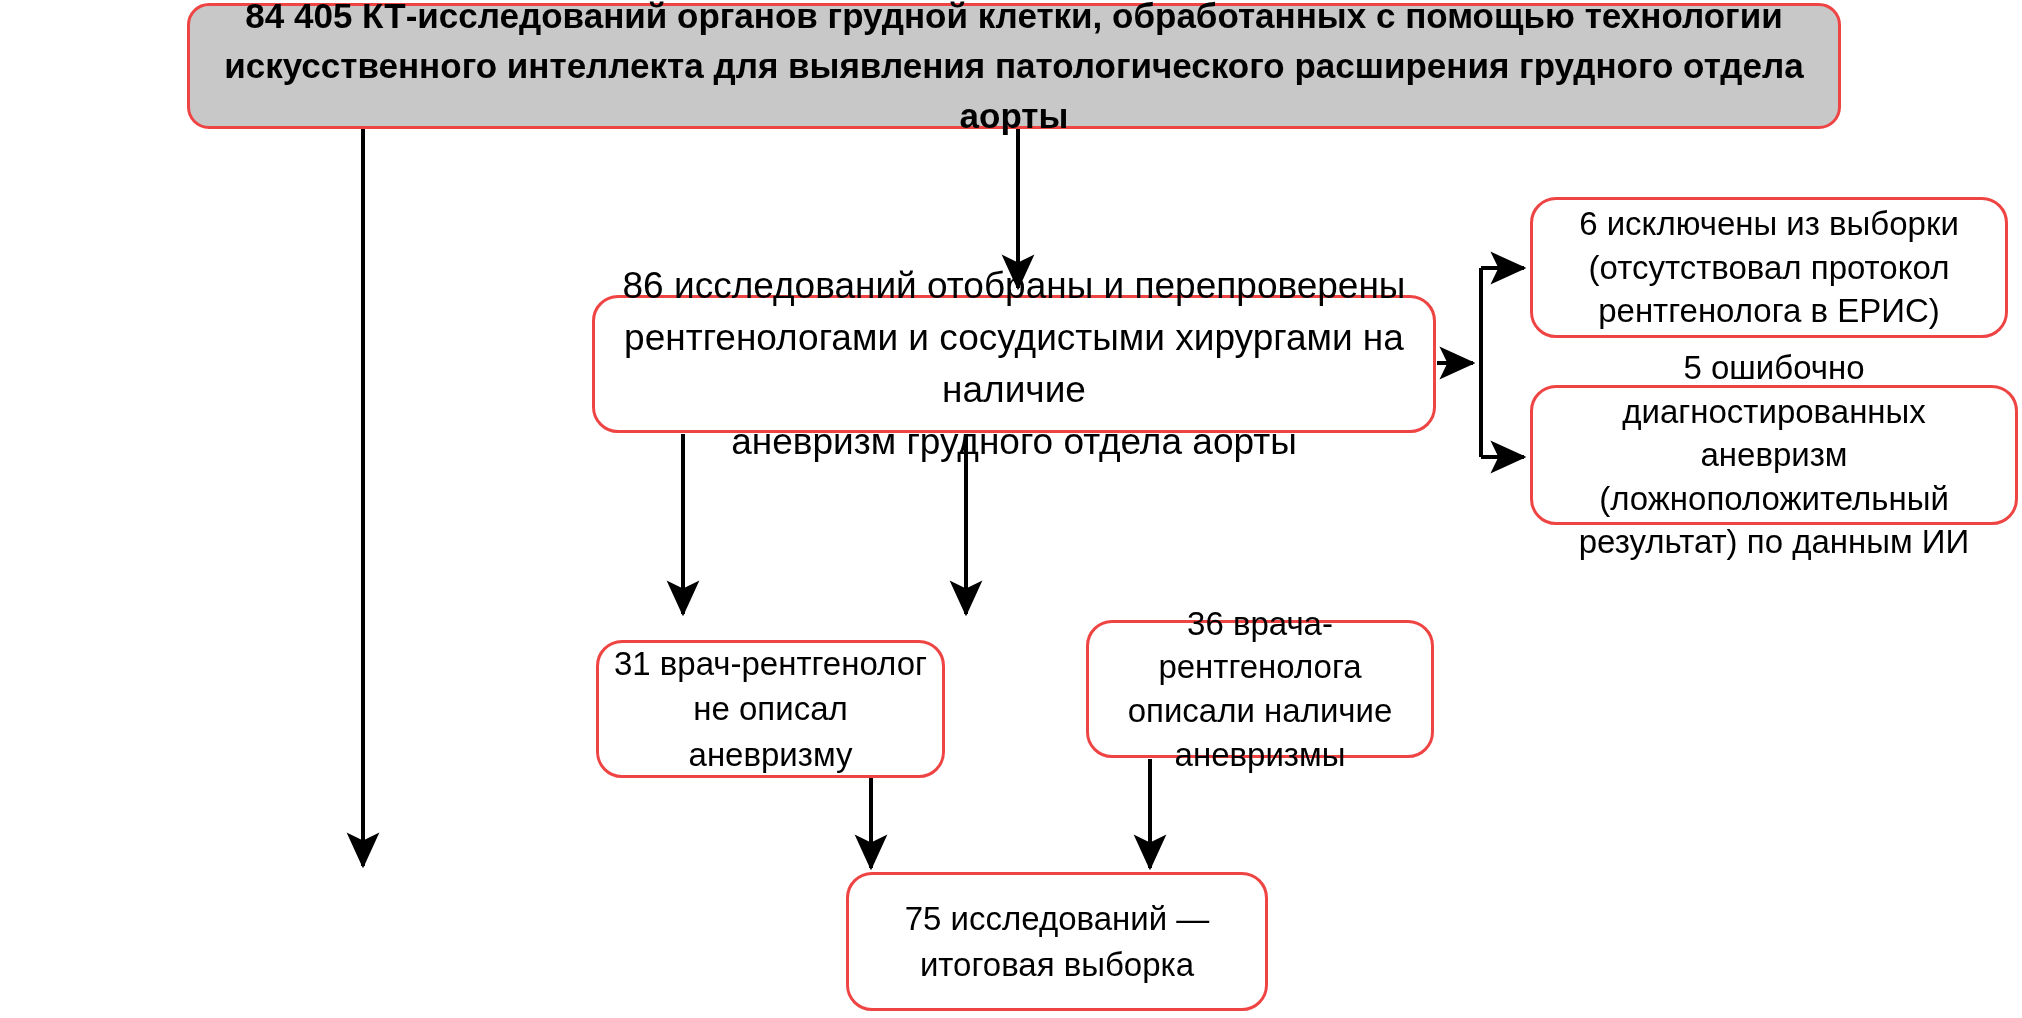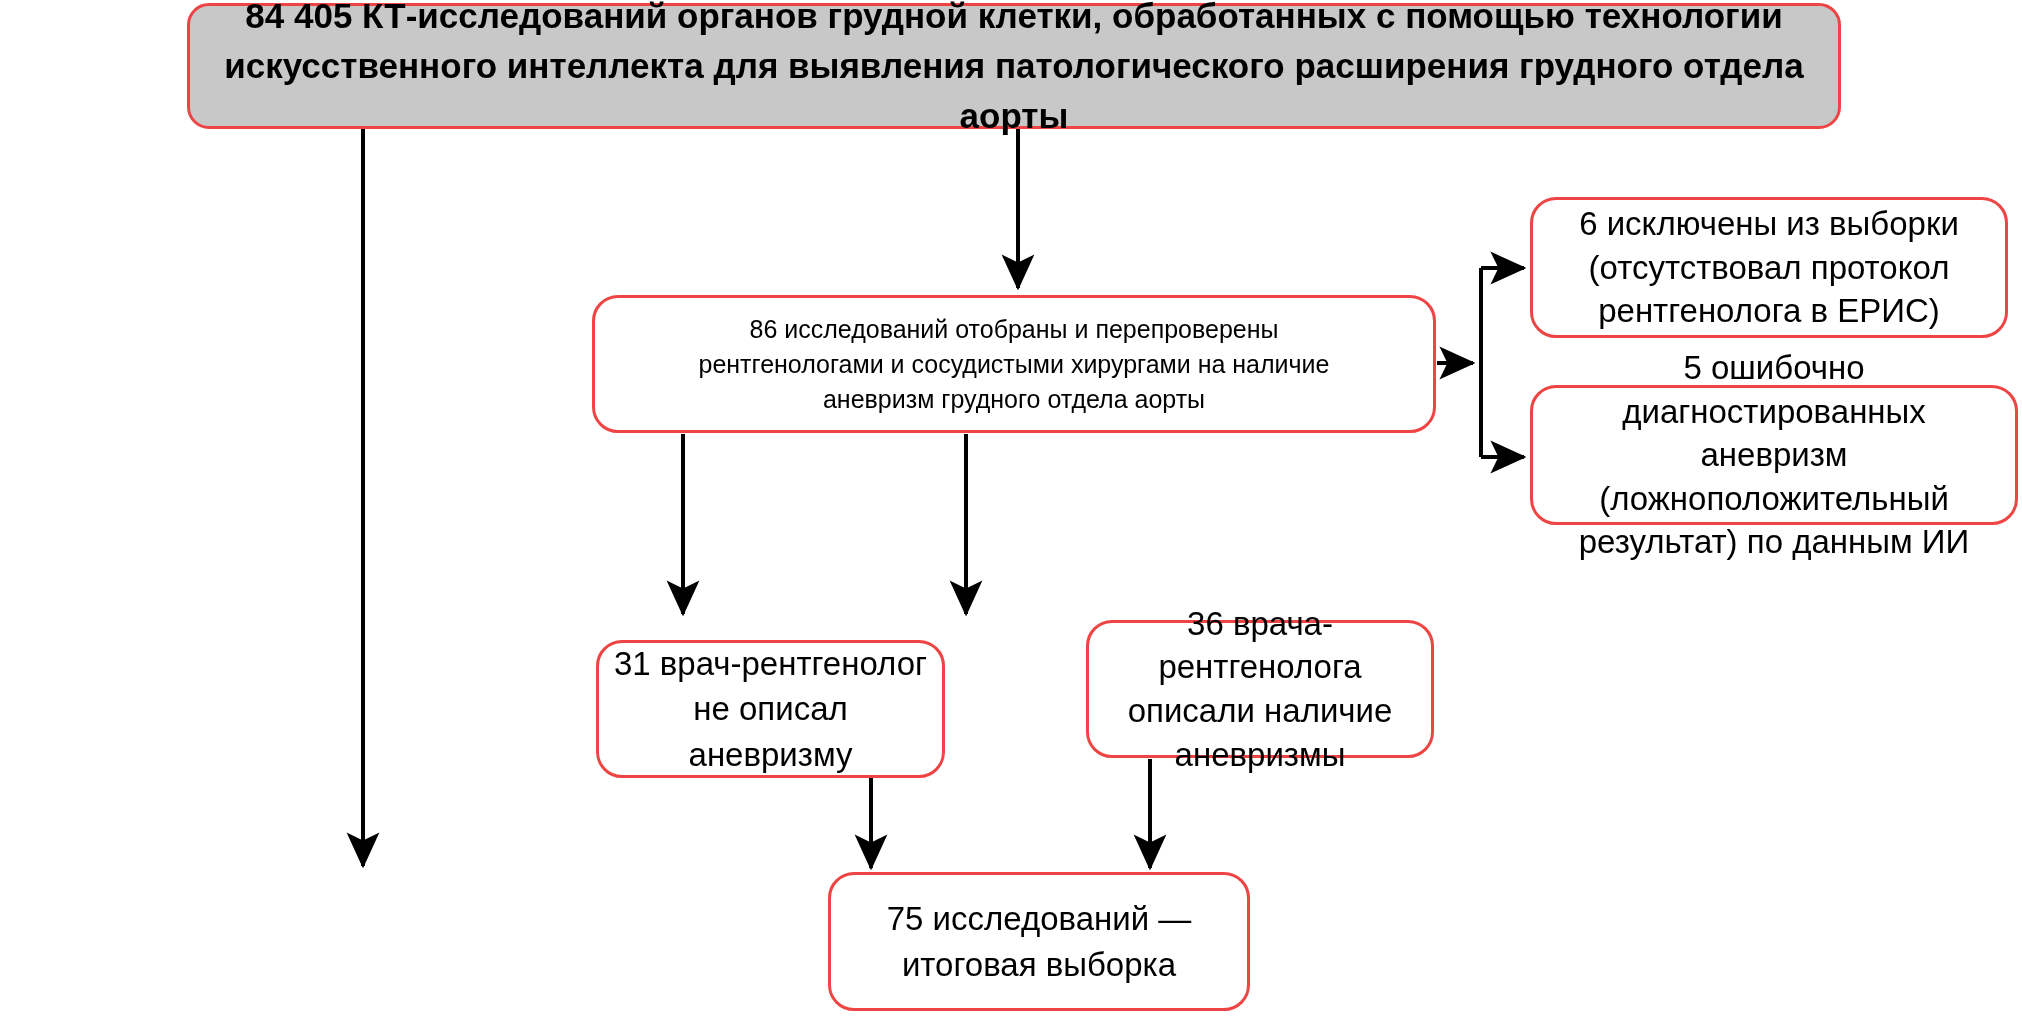--- a/index.html
+++ b/index.html
@@ -48,21 +48,21 @@
     background: #c8c8c8;
     border-width: 3px;
     border-radius: 22px;
     font-size: 35px;
     font-weight: bold;
     letter-spacing: 0px;
     line-height: 1.42;
   }
   #node-reviewed {
     left: 592px; top: 295px; width: 844px; height: 138px;
-    font-size: 25px;
+    font-size: 37px;
     line-height: 1.40;
   }
   #node-excluded {
     left: 1530px; top: 197px; width: 478px; height: 141px;
     font-size: 33px;
     line-height: 1.32;
   }
   #node-falsepos {
     left: 1530px; top: 385px; width: 488px; height: 140px;
     font-size: 33px;
@@ -78,21 +78,21 @@
     left: 1086px; top: 620px; width: 348px; height: 138px;
     font-size: 33px;
     line-height: 1.32;
   }
   #node-agegroup {
     left: 5px; top: 871px; width: 715px; height: 145px;
     font-size: 33px;
     line-height: 1.40;
   }
   #node-final {
-    left: 828px; top: 872px; width: 422px; height: 139px;
+    left: 846px; top: 872px; width: 422px; height: 139px;
     font-size: 33px;
     line-height: 1.38;
   }
 </style>
 </head>
 <body>
 
 <div id="canvas">
 
   <svg class="edges" viewBox="0 0 2022 1018" xmlns="http://www.w3.org/2000/svg">

